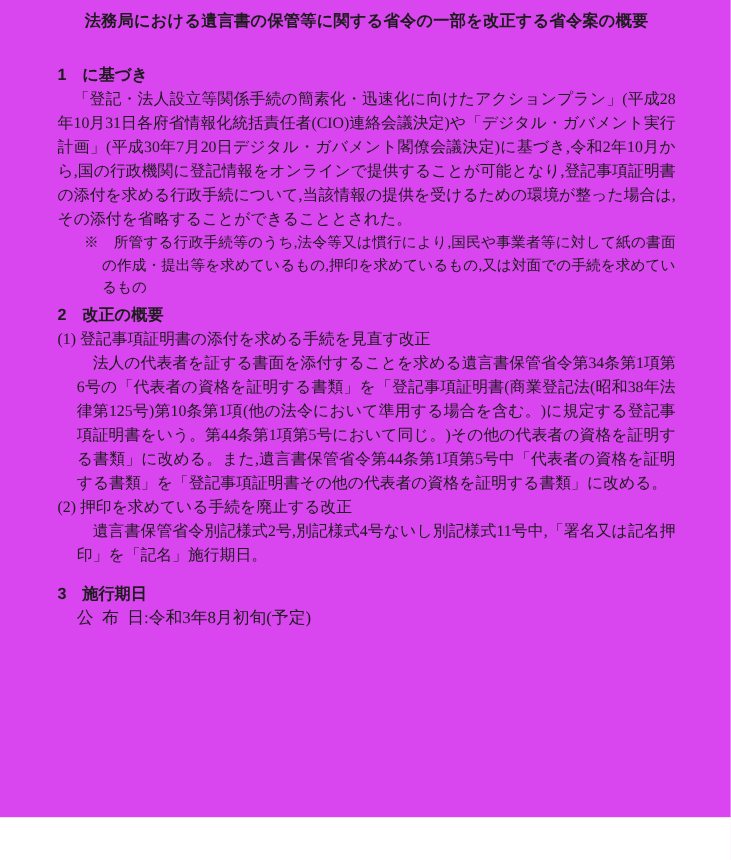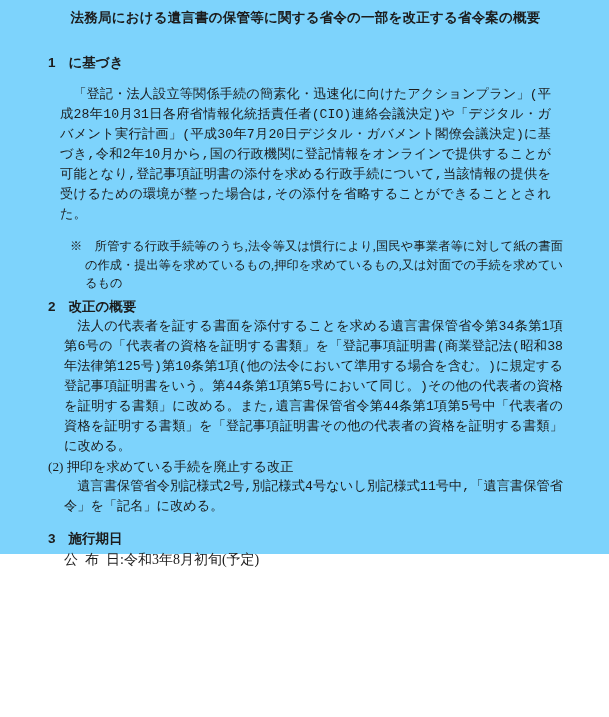--- a/index.html
+++ b/index.html
@@ -10,23 +10,23 @@
   body {
     width: 609px;
     height: 717px;
     overflow: hidden;
     color: #1c1c1c;
     font-family: "Liberation Serif", "DejaVu Serif", serif;
   }
   .page {
     box-sizing: border-box;
     width: 609px;
-    height: 554px;
+    height: 681px;
     padding: 8px 46px 0 48px;
-    background: #7dd3fc;
+    background: #d946ef;
   }
   .doc-title {
     margin: 0;
     font-family: "Liberation Sans", "DejaVu Sans", sans-serif;
     font-weight: 700;
     font-size: 13.5px;
     line-height: 20px;
     text-align: center;
     letter-spacing: 0.2px;
   }
@@ -36,27 +36,26 @@
     gap: 13px;
     font-family: "Liberation Sans", "DejaVu Sans", sans-serif;
     font-weight: 700;
     font-size: 13.5px;
     line-height: 20px;
   }
   .sec-1 .sec-head { margin-top: 25px; }
   .sec-2 .sec-head { margin-top: 4px; }
   .sec-3 .sec-head { margin-top: 12px; }
   .body-text {
-    margin: 12px;
+    margin: 0;
     font-size: 13.2px;
     line-height: 20px;
     text-align: justify;
     text-justify: inter-ideograph;
     line-break: strict;
-    font-family: Liberation Mono, monospace;
   }
   .indent-1 { text-indent: 1em; }
   .note {
     margin: 0 0 0 22px;
     padding-left: 15px;
     text-indent: -15px;
     font-size: 12.2px;
     line-height: 18.7px;
     text-align: justify;
     text-justify: inter-ideograph;
@@ -66,21 +65,20 @@
     font-size: 13.2px;
     line-height: 20px;
   }
   .item-body {
     margin: 0 0 0 16px;
     font-size: 13.2px;
     line-height: 20px;
     text-indent: 1em;
     text-align: justify;
     text-justify: inter-ideograph;
-    font-family: Liberation Mono, monospace;
   }
   .date-line {
     margin: 0 0 0 16px;
     font-size: 14px;
     line-height: 21px;
   }
 </style>
 </head>
 <body>
 
@@ -95,23 +93,24 @@
     </div>
     <p class="body-text indent-1">「登記・法人設立等関係手続の簡素化・迅速化に向けたアクションプラン」(平成28年10月31日各府省情報化統括責任者(CIO)連絡会議決定)や「デジタル・ガバメント実行計画」(平成30年7月20日デジタル・ガバメント閣僚会議決定)に基づき,令和2年10月から,国の行政機関に登記情報をオンラインで提供することが可能となり,登記事項証明書の添付を求める行政手続について,当該情報の提供を受けるための環境が整った場合は,その添付を省略することができることとされた。</p>
     <p class="note">※　所管する行政手続等のうち,法令等又は慣行により,国民や事業者等に対して紙の書面の作成・提出等を求めているもの,押印を求めているもの,又は対面での手続を求めているもの</p>
   </section>
 
   <section class="sec-2">
     <div class="sec-head">
       <span>2</span>
       <span>改正の概要</span>
     </div>
+    <p class="item-label">(1) 登記事項証明書の添付を求める手続を見直す改正</p>
     <p class="item-body">法人の代表者を証する書面を添付することを求める遺言書保管省令第34条第1項第6号の「代表者の資格を証明する書類」を「登記事項証明書(商業登記法(昭和38年法律第125号)第10条第1項(他の法令において準用する場合を含む。)に規定する登記事項証明書をいう。第44条第1項第5号において同じ。)その他の代表者の資格を証明する書類」に改める。また,遺言書保管省令第44条第1項第5号中「代表者の資格を証明する書類」を「登記事項証明書その他の代表者の資格を証明する書類」に改める。</p>
     <p class="item-label">(2) 押印を求めている手続を廃止する改正</p>
-    <p class="item-body">遺言書保管省令別記様式2号,別記様式4号ないし別記様式11号中,「遺言書保管省令」を「記名」に改める。</p>
+    <p class="item-body">遺言書保管省令別記様式2号,別記様式4号ないし別記様式11号中,「署名又は記名押印」を「記名」施行期日。</p>
   </section>
 
   <section class="sec-3">
     <div class="sec-head">
       <span>3</span>
       <span>施行期日</span>
     </div>
     <p class="date-line">公 布 日:令和3年8月初旬(予定)</p>
   </section>
 

